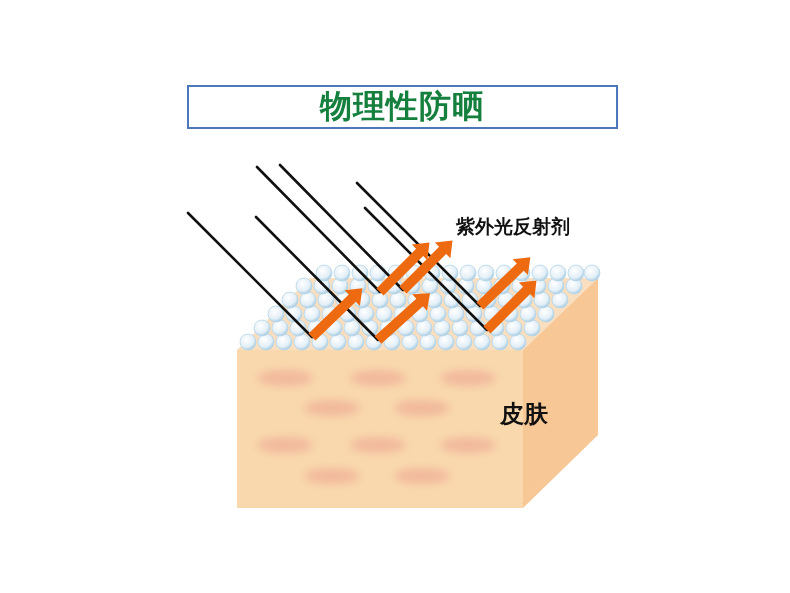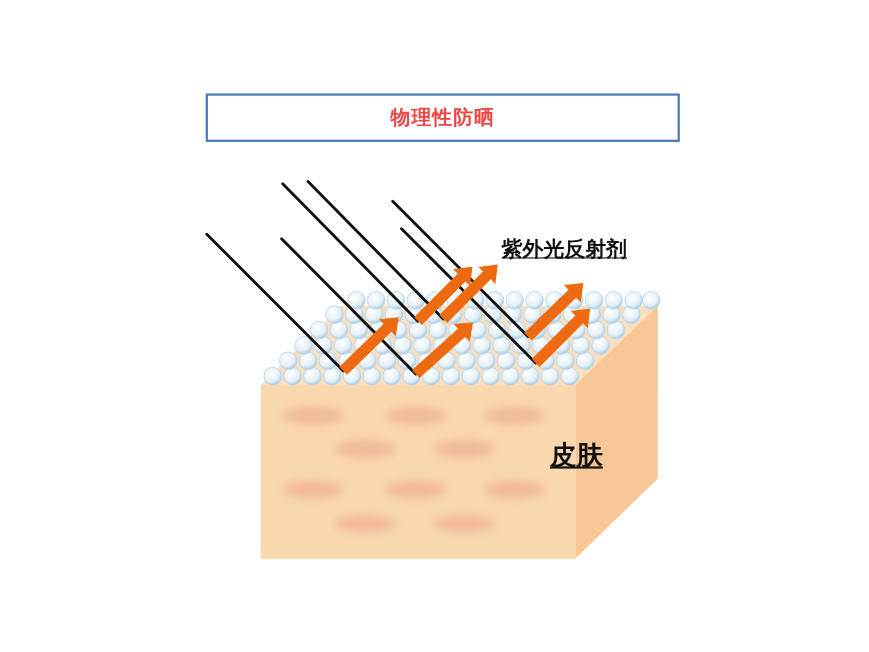--- a/index.html
+++ b/index.html
@@ -1,19 +1,19 @@
 <!DOCTYPE html>
 <html><head>
 <meta charset="utf-8">
 <style>
   html,body{margin:0;padding:0;background:#ffffff;}
   body{width:790px;height:593px;position:relative;overflow:hidden;font-family:"DejaVu Sans","Liberation Sans",sans-serif;}
   .title-box{position:absolute;left:187px;top:85px;width:431px;height:44px;border:2px solid #4a78b8;box-sizing:border-box;background:#fff;display:flex;align-items:center;justify-content:center;}
-  .title-text{font-size:18px;font-weight:bold;color:#ef4444;letter-spacing:1px;}
-  .label{position:absolute;font-weight:bold;color:#111;text-decoration:underline;}
+  .title-text{font-size:32px;font-weight:bold;color:#15803d;letter-spacing:1px;}
+  .label{position:absolute;font-weight:bold;color:#111;}
   .label-reflector{left:456px;top:214px;font-size:19px;}
   .label-skin{left:500px;top:398px;font-size:24px;}
   svg.diagram{position:absolute;left:0;top:0;}
 </style>
 </head>
 <body>
 
 <div class="title-box">
   <span class="title-text">物理性防晒</span>
 </div>

